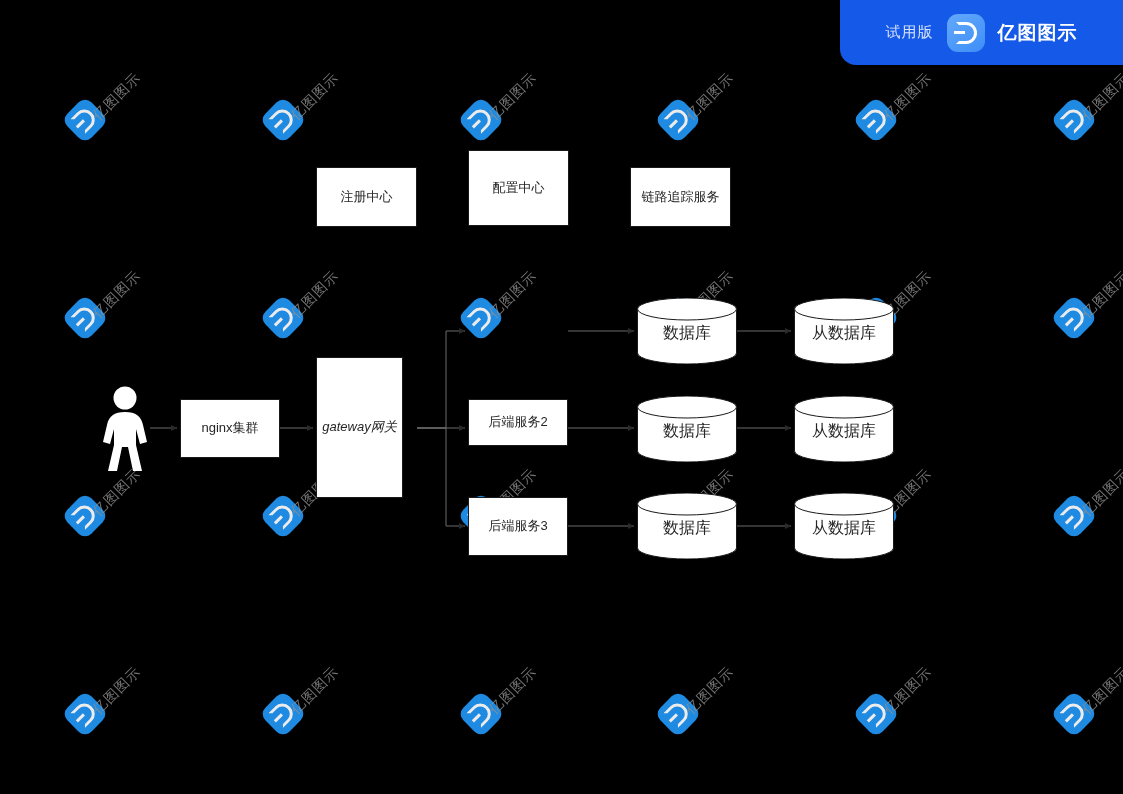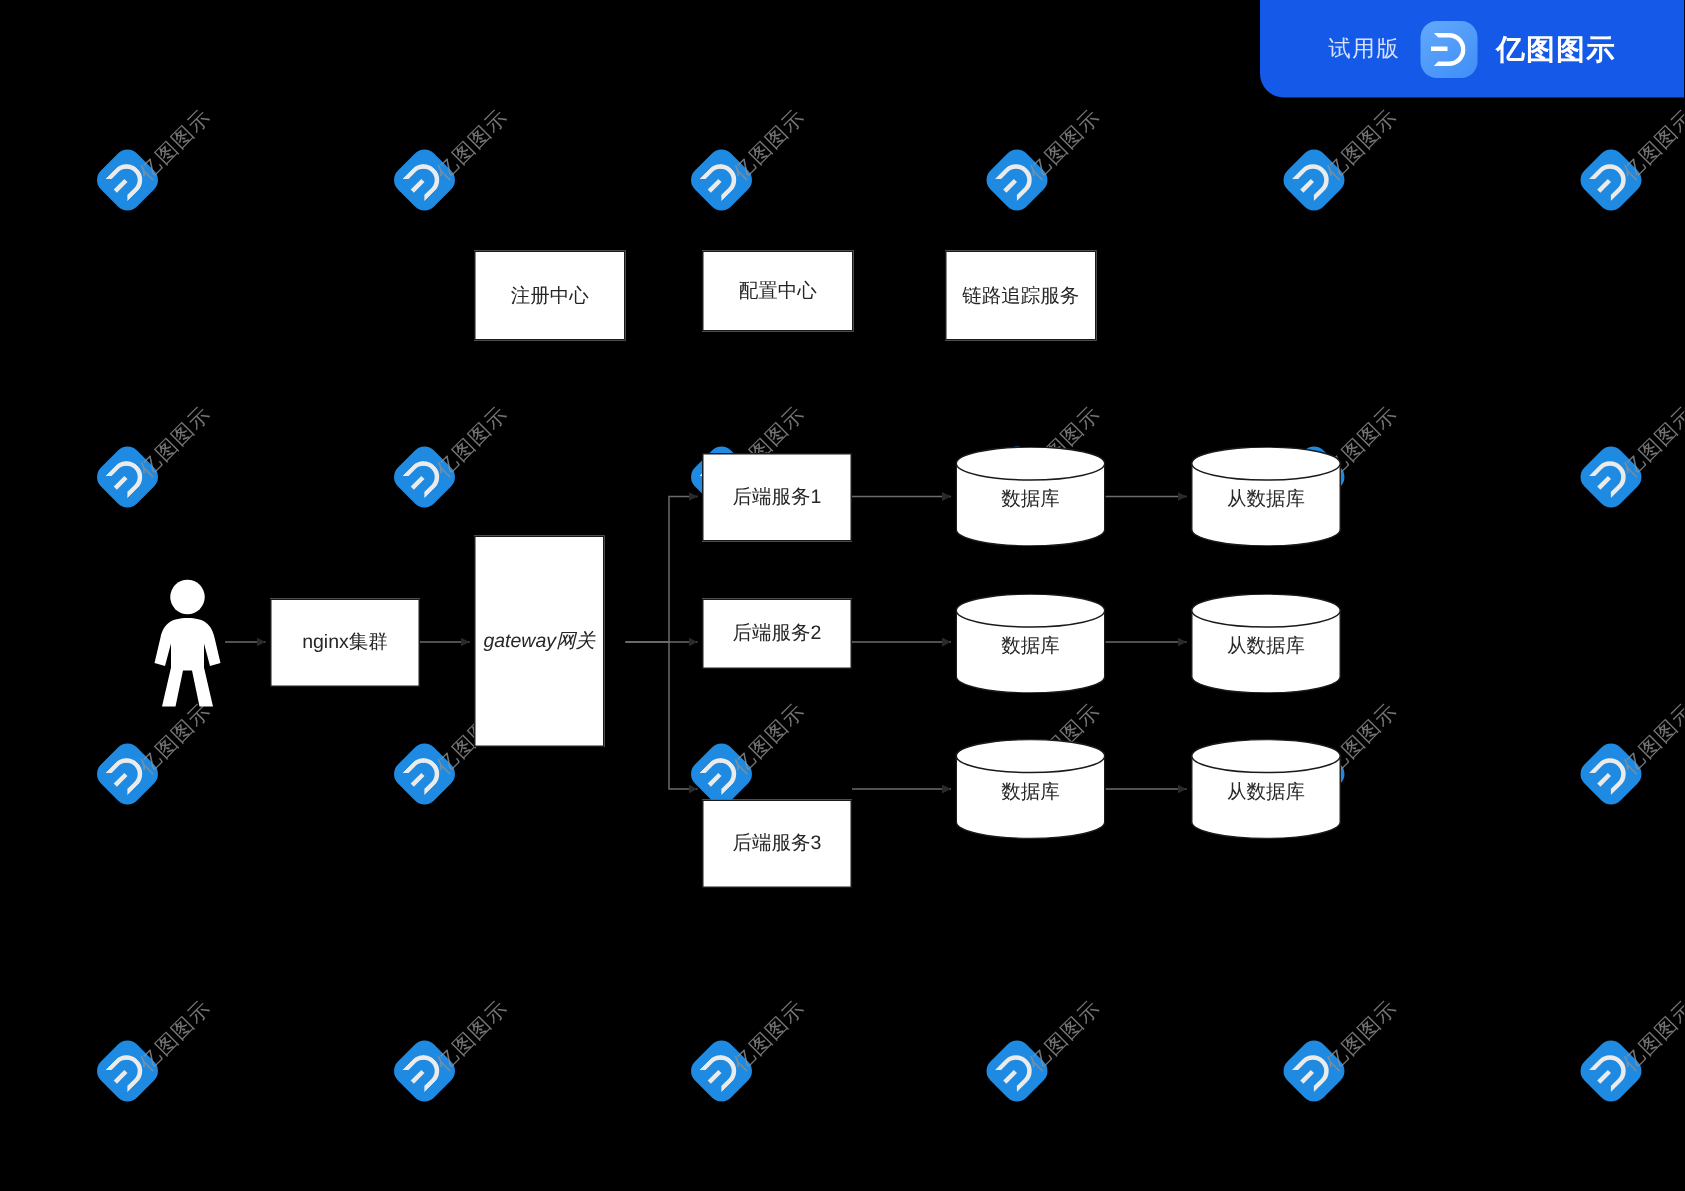--- a/index.html
+++ b/index.html
@@ -154,21 +154,21 @@
     box-sizing: border-box;
   }
   .cyl-label {
     position: absolute;
     left: 0;
     right: 0;
     top: 50%;
     transform: translateY(-40%);
     text-align: center;
     color: #262626;
-    font-size: 13px;
+    font-size: 16px;
     z-index: 2;
   }
   .actor {
     position: absolute;
   }
   svg.edges {
     position: absolute;
     inset: 0;
     width: 1123px;
     height: 794px;
@@ -360,39 +360,36 @@
       <svg width="50" height="88" viewBox="0 0 50 88" xmlns="http://www.w3.org/2000/svg">
         <circle cx="25" cy="13" r="11.5" fill="#ffffff"></circle>
         <path d="M25,27 C14,27 9,31 7,40 L3,57 L10,59 L14,44 L14,60
                  L8,86 L17,86 L22,62 L28,62 L33,86 L42,86 L36,60 L36,44
                  L40,59 L47,57 L43,40 C41,31 36,27 25,27 Z" fill="#ffffff"></path>
       </svg>
     </div>
   <div class="node" style="left: 316px; top: 167px; width: 101px; height: 60px;">
         <span>注册中心</span>
       </div>
-      <div class="node" style="left: 468px; top: 167px; width: 101px; height: 54px;">
+      <div class="node" style="left: 468px; top: 150px; width: 101px; height: 76px;">
         <span>配置中心</span>
       </div>
       <div class="node" style="left: 630px; top: 167px; width: 101px; height: 60px;">
         <span>链路追踪服务</span>
       </div>
       <div class="node" style="left: 180px; top: 399px; width: 100px; height: 59px;">
         <span>nginx集群</span>
       </div>
       <div class="node" style="left: 316px; top: 357px; width: 87px; height: 141px; font-style: italic;">
         <span>gateway网关</span>
       </div>
-      <div class="node" style="left: 468px; top: 302px; width: 100px; height: 59px;">
-        <span>后端服务1</span>
-      </div>
       <div class="node" style="left: 468px; top: 399px; width: 100px; height: 47px;">
         <span>后端服务2</span>
       </div>
-      <div class="node" style="left: 468px; top: 497px; width: 100px; height: 59px; margin-top: 36px;">
+      <div class="node" style="left: 468px; top: 497px; width: 100px; height: 59px;">
         <span>后端服务3</span>
       </div>
       <div class="cyl" style="left: 637px; top: 298px; width: 100px; height: 66px;"><svg width="100" height="66" viewBox="0 0 100 66">
           <path d="M0.5,11 L0.5,55 A49.5,11 0 0 0 99.5,55 L99.5,11 Z" fill="#ffffff" stroke="#1a1a1a" stroke-width="1"></path>
           <ellipse cx="50" cy="11" rx="49.5" ry="11" fill="#ffffff" stroke="#1a1a1a" stroke-width="1"></ellipse>
         </svg><div class="cyl-label">数据库</div></div>
       <div class="cyl" style="left: 794px; top: 298px; width: 100px; height: 66px;"><svg width="100" height="66" viewBox="0 0 100 66">
           <path d="M0.5,11 L0.5,55 A49.5,11 0 0 0 99.5,55 L99.5,11 Z" fill="#ffffff" stroke="#1a1a1a" stroke-width="1"></path>
           <ellipse cx="50" cy="11" rx="49.5" ry="11" fill="#ffffff" stroke="#1a1a1a" stroke-width="1"></ellipse>
         </svg><div class="cyl-label">从数据库</div></div>

